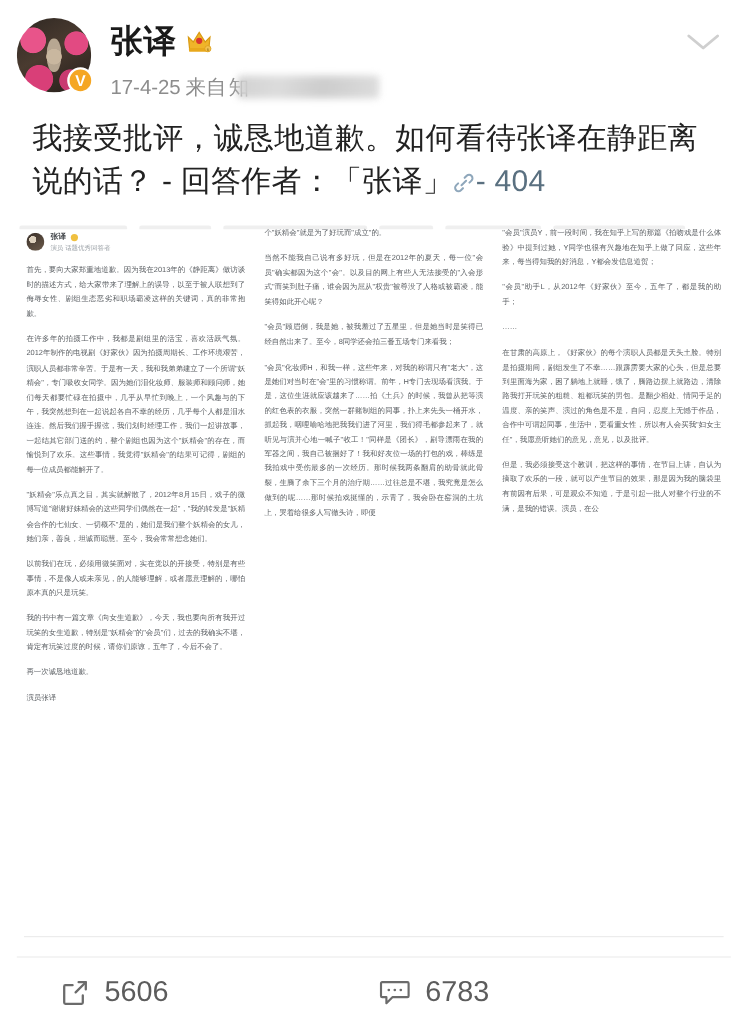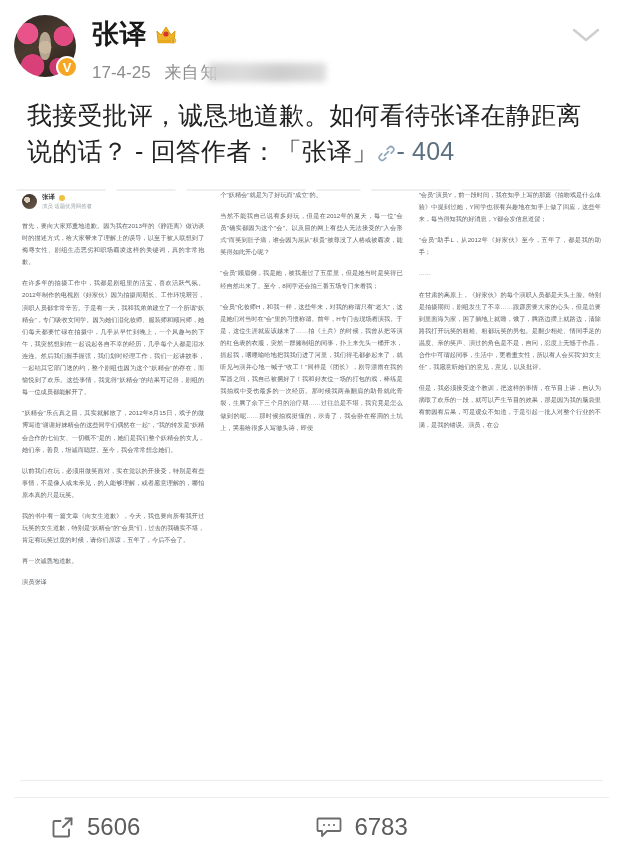--- a/index.html
+++ b/index.html
@@ -43,21 +43,21 @@
     display: flex; align-items: center; justify-content: center;
     line-height: 1;
   }
   .header-text { margin-left: 16px; padding-top: 4px; }
   .name-row { display: flex; align-items: center; gap: 7px; }
   .user-name {
     font-size: 27px; font-weight: 700; color: #1a1a1a; letter-spacing: .5px;
   }
   .crown-icon { width: 24px; height: 22px; display:block; }
   .meta-row {
-    margin-top: 9px; display: flex; align-items: center; gap: 14px;
+    margin-top: 9px; display: flex; align-items: center; gap: 4px;
     font-size: 17px; color: #8c8c8c;
   }
   .meta-source { position: relative; display:flex; align-items:center; gap:2px;}
   .blur-block{
     display:inline-block; width:118px; height:19px; margin-left:-12px;
     background: linear-gradient(100deg,#cfcfcf 0%,#d9d9d9 30%,#c9c9c9 60%,#dadada 100%);
     filter: blur(3px); border-radius: 3px; opacity:.92;
   }
   .chevron {
     position: absolute; right: 22px; top: 26px;

